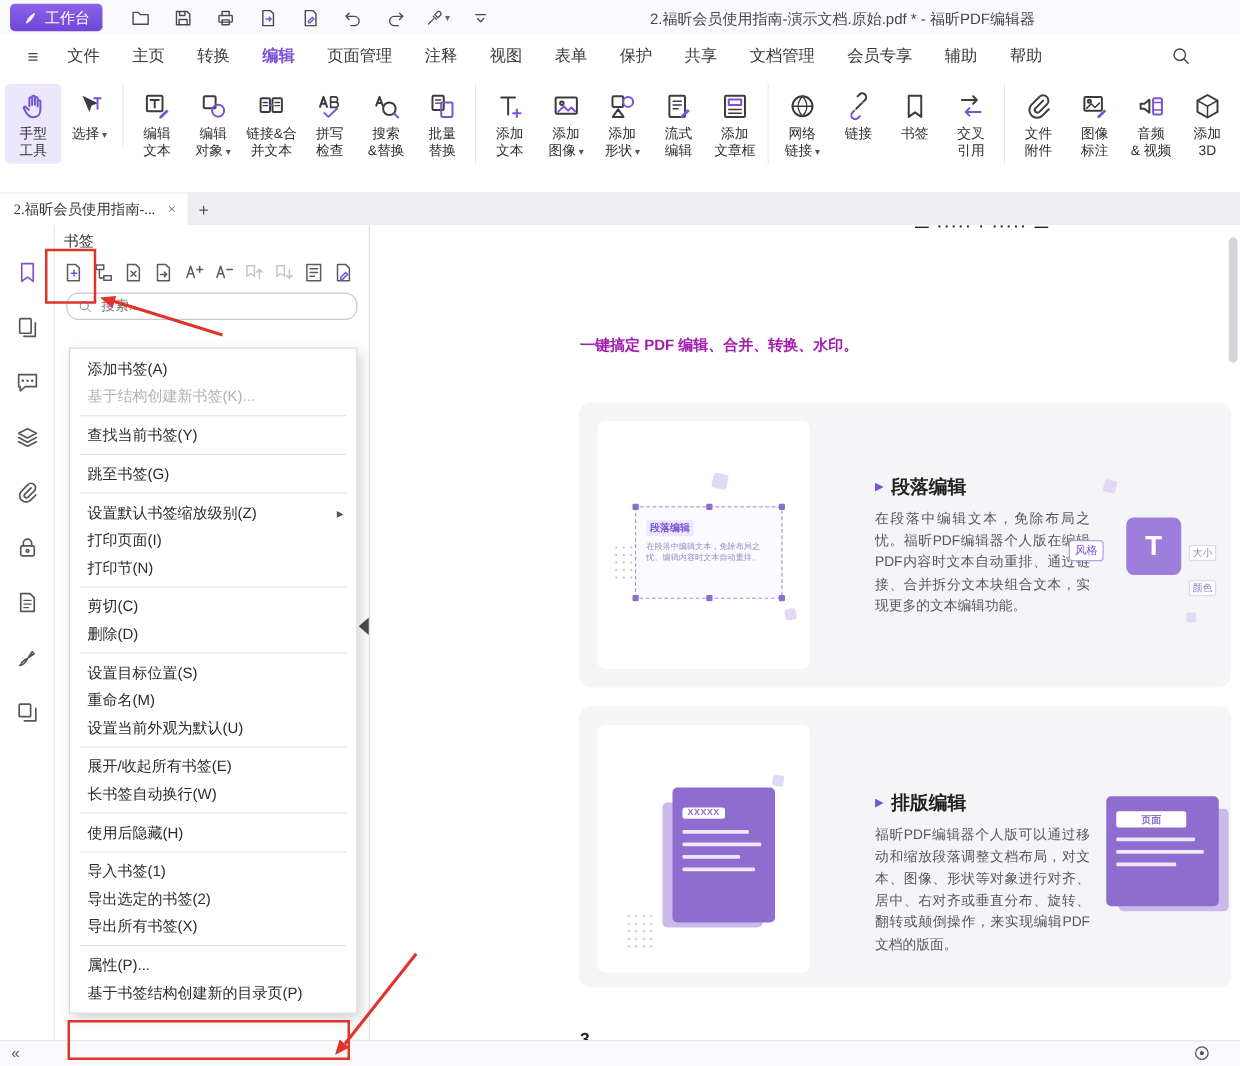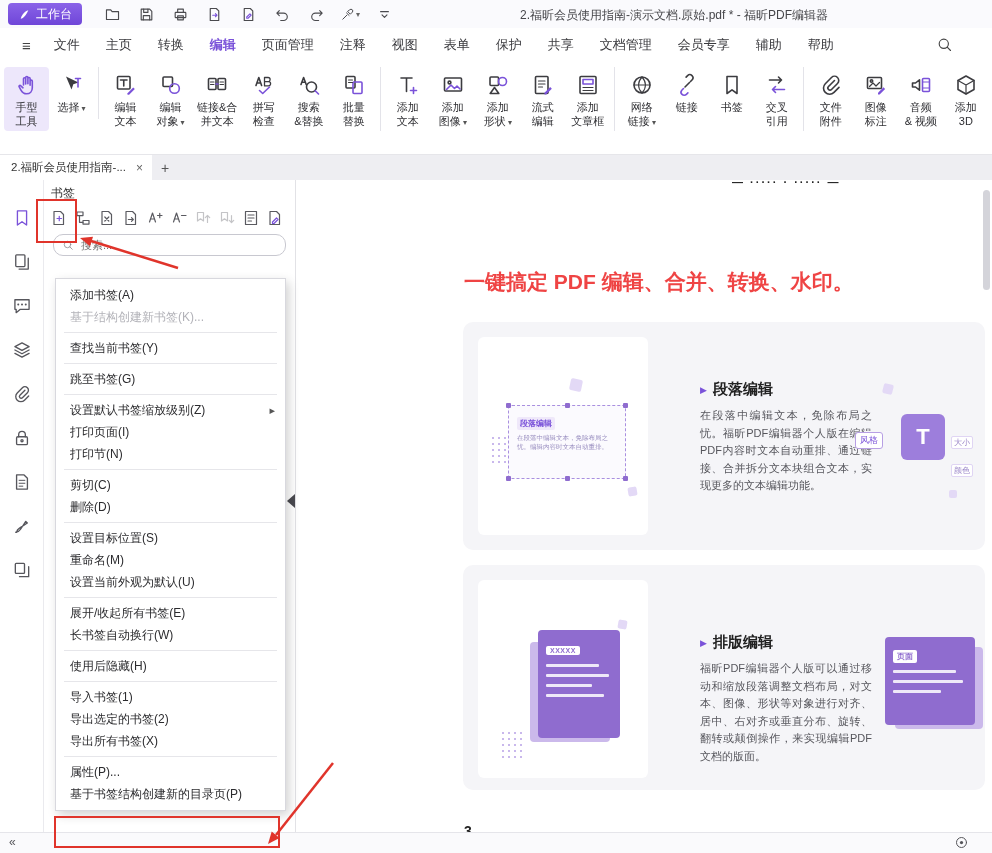--- a/index.html
+++ b/index.html
@@ -33,21 +33,21 @@
   .rb{display:flex;flex-direction:column;align-items:center;padding:5px 4px 3px;min-width:37px;border-radius:4px;color:#3c3c40;}
   .rb[data-active="true"]{background:#EDE7FB;color:#7A52D9;}
   .rb[data-sep="true"]{border-right:1px solid #E3E3E9;border-top-right-radius:0;border-bottom-right-radius:0;margin-right:4px;padding-right:8px;}
   .ric{width:26px;height:26px;margin-bottom:3px;display:flex;align-items:center;justify-content:center;}
   .ric svg{width:24px;height:24px;}
   .rlabel{font-size:11px;line-height:13.5px;text-align:center;white-space:pre-line;color:#2f2f33;}
   .rlabel[data-dd="true"]::after{content:" ▾";font-size:8px;color:#555;}
 
   
   .tabbar{position:absolute;left:0;top:155px;right:0;height:25px;background:#EEEEF2;display:flex;align-items:stretch;}
-  .tab{background:#fff;display:flex;align-items:center;gap:10px;padding:0 9px 0 11px;font-size:11.5px;color:#333;}
+  .tab{background:#fff;display:flex;align-items:center;gap:10px;padding:0 9px 0 11px;font-size:11.5px;color:#333;font-family:Liberation Serif, serif;}
   .tab-close{color:#666;font-size:12px;}
   .tab-new{width:26px;display:flex;align-items:center;justify-content:center;color:#555;font-size:14px;}
 
   
   .strip{position:absolute;left:0;top:180px;width:44px;bottom:20px;background:#fff;border-right:1px solid #EAEAEE;
     display:flex;flex-direction:column;align-items:center;padding-top:28px;gap:24px;box-sizing:border-box;color:#56565c;}
   .strip-icon{width:20px;height:20px;}
   .strip-icon svg{width:20px;height:20px;}
   .strip-icon[data-active="true"]{color:#7A52D9;}
 
@@ -68,21 +68,21 @@
     box-shadow:3px 4px 10px rgba(0,0,0,.18);padding:5px 0;z-index:40;box-sizing:border-box;}
   .cm-item{height:22px;display:flex;align-items:center;padding:0 10px 0 14px;font-size:12px;color:#2b2b2e;position:relative;white-space:nowrap;}
   .cm-item[data-disabled="true"]{color:#B2B2B8;}
   .cm-item[data-submenu="true"]::after{content:"▸";margin-left:auto;color:#555;font-size:11px;}
   .cm-item[data-sepabove="true"]{margin-top:9px;}
   .cm-item[data-sepabove="true"]::before{content:"";position:absolute;left:8px;right:8px;top:-5px;border-top:1px solid #E6E6EA;}
 
   
   .doc{position:absolute;left:296px;top:180px;right:0;bottom:20px;background:#fff;overflow:hidden;}
   .doc-deco{position:absolute;left:436px;top:-4px;font-size:11px;font-weight:bold;letter-spacing:2px;color:#222;}
-  .doc-heading{position:absolute;left:168px;top:88px;font-size:21px;font-weight:bold;color:#ef4444;}
+  .doc-heading{position:absolute;left:168px;top:88px;font-size:12px;font-weight:bold;color:#a21caf;}
   .doc-next{position:absolute;left:168px;top:643px;font-size:14px;font-weight:bold;color:#222;}
   .scroll{position:absolute;right:2px;top:10px;width:7px;height:100px;background:#D4D4DA;border-radius:4px;}
 
   .card{position:absolute;left:167px;width:522px;background:#F5F5F8;border-radius:10px;overflow:hidden;}
   .card1{top:142px;height:228px;}
   .card2{top:385px;height:225px;}
   .illus{position:absolute;left:15px;top:15px;width:170px;height:198px;background:#fff;border-radius:6px;}
   .card-title{position:absolute;left:237px;font-size:15px;font-weight:bold;color:#222;display:flex;align-items:center;gap:6px;}
   .card1 .card-title{top:58px;} .card2 .card-title{top:68px;}
   .marker{font-size:9px;color:#7A52D9;}
@@ -119,21 +119,21 @@
   .pdoc{position:absolute;left:60px;top:50px;width:82px;height:108px;background:#8F6CCF;border-radius:4px;padding:9px 8px;box-sizing:border-box;}
   .pdoc-chip{background:#fff;color:#8F6CCF;font-size:7px;font-weight:bold;padding:1px 4px;display:inline-block;border-radius:2px;letter-spacing:.5px;}
   .pline{height:3px;background:rgba(255,255,255,.85);margin-top:7px;border-radius:1px;}
   .w1{width:80%;} .w2{width:95%;} .w3{width:70%;} .w4{width:88%;}
   .s5{left:140px;top:40px;width:9px;height:9px;transform:rotate(10deg);}
 
   
   .side2{position:absolute;left:390px;top:50px;width:132px;height:150px;}
   .ppage-back{position:absolute;left:42px;top:32px;width:88px;height:82px;background:#CBB9EB;border-radius:4px;}
   .ppage{position:absolute;left:32px;top:22px;width:90px;height:88px;background:#8F6CCF;border-radius:4px;padding:8px;box-sizing:border-box;}
-  .ppage-chip{background:#fff;color:#8F6CCF;font-size:8px;font-weight:bold;padding:1px 4px;display:inline-block;border-radius:2px;}
+  .ppage-chip{background:#fff;color:#8F6CCF;font-size:8px;font-weight:bold;padding:1px 20px;display:inline-block;border-radius:2px;}
   .pw1{width:85%;} .pw2{width:95%;} .pw3{width:65%;}
 
   
   .statusbar{position:absolute;left:0;bottom:0;right:0;height:20px;background:#FAFAFC;border-top:1px solid #E5E5EA;z-index:10;}
   .sb-collapse{position:absolute;left:9px;top:2px;font-size:12px;color:#55555a;}
   .sb-target{position:absolute;right:22px;top:2px;width:16px;height:16px;color:#55555a;}
   .sb-target svg{width:15px;height:15px;}
 
   
   .phandle{position:absolute;left:287px;top:494px;width:0;height:0;border-top:7px solid transparent;

